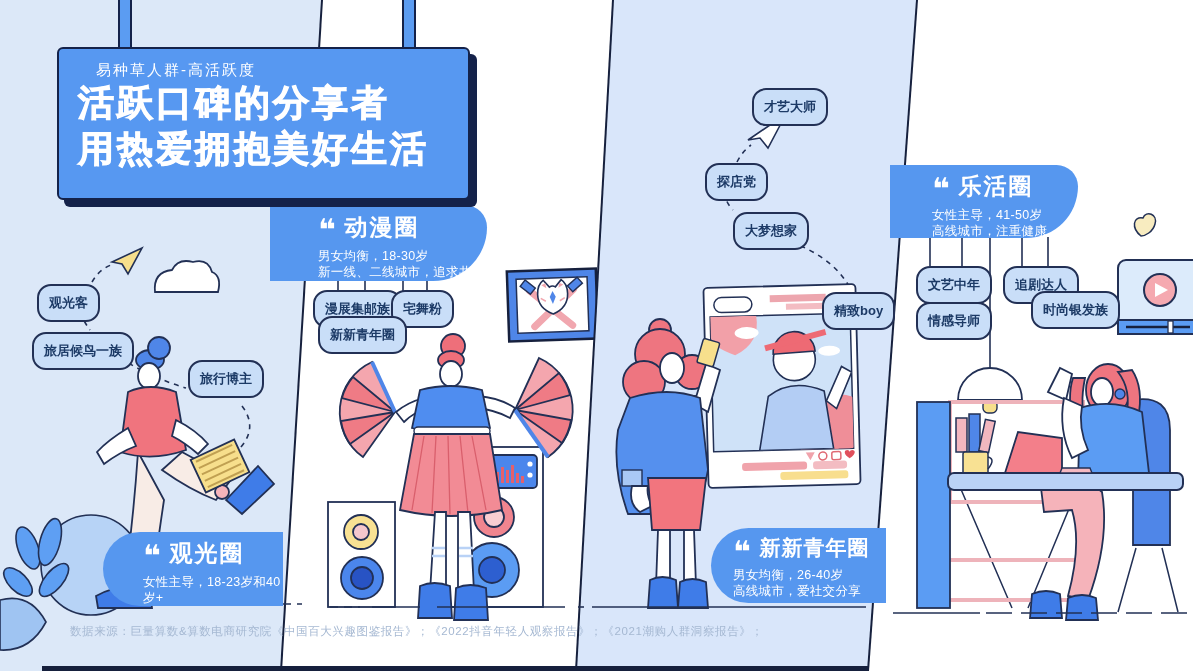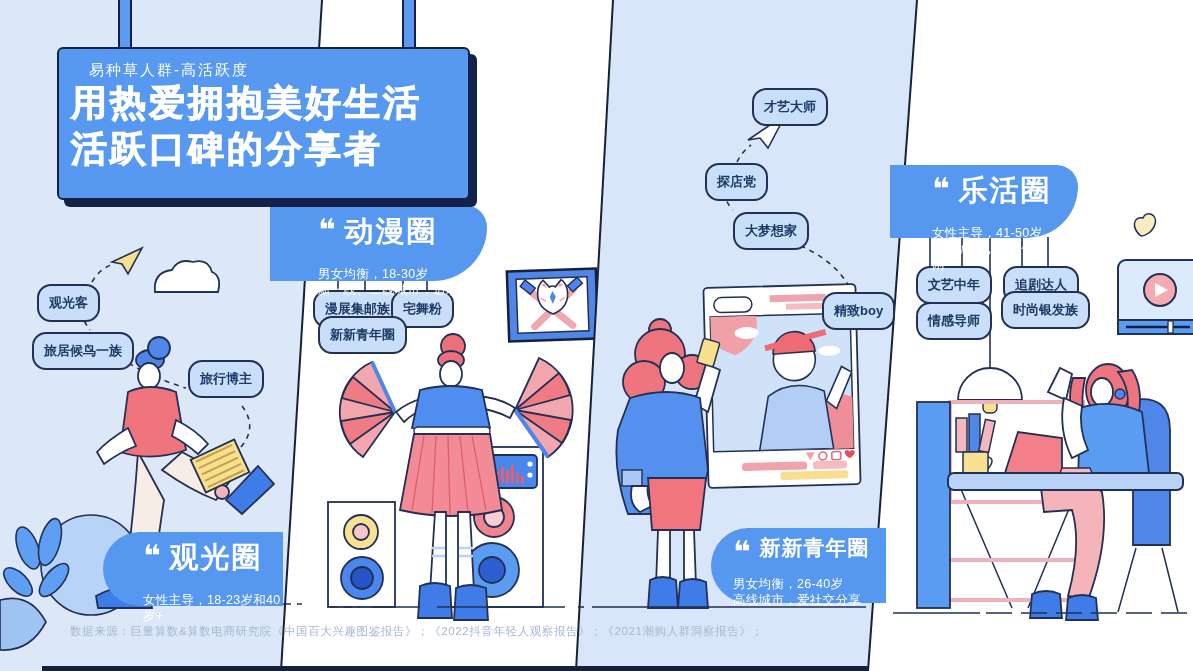--- a/index.html
+++ b/index.html
@@ -9,26 +9,26 @@
   .p1{clip-path:polygon(0 0,322px 0,281px 671px,0 671px);background:#dce8f8;}
   .p2{clip-path:polygon(322px 0,613px 0,576px 671px,281px 671px);background:#ffffff;}
   .p3{clip-path:polygon(613px 0,917px 0,868px 671px,576px 671px);background:#d9e6fa;}
   .p4{clip-path:polygon(917px 0,1193px 0,1193px 671px,868px 671px);background:#ffffff;}
   .panel svg{position:absolute;left:0;top:0;}
   .tag{position:absolute;z-index:6;background:#c9def8;border:2px solid #223055;border-radius:14px;
        color:#1c3a66;font-size:13px;font-weight:bold;padding:9px 10px;white-space:nowrap;line-height:1.25;}
   .bubble{position:absolute;z-index:7;background:#5697ef;color:#fff;box-sizing:border-box;}
   .b-head{display:flex;align-items:flex-start;gap:9px;}
   .b-quote{font-size:30px;line-height:0.9;font-weight:bold;position:relative;top:4px;}
-  .b-title{font-size:29px;font-weight:bold;letter-spacing:2px;}
+  .b-title{font-size:23px;font-weight:bold;letter-spacing:2px;}
   .b-title.small{font-size:21px;letter-spacing:1px;}
-  .b-text{font-size:12.5px;line-height:16px;letter-spacing:0.3px;margin-top:14px;}
+  .b-text{font-size:12.5px;line-height:16px;letter-spacing:0.3px;margin-top:5px;}
   .board{position:absolute;left:57px;top:47px;width:413px;height:153px;z-index:10;background:#5798f1;
          border:2px solid #14224a;border-radius:6px;box-shadow:7px 7px 0 #14224a;box-sizing:border-box;
-         color:#fff;padding:12px 0 0 12px;}
+         color:#fff;padding:12px 0 0 19px;}
   .board .eyebrow{font-size:15px;letter-spacing:2px;margin-left:18px;}
   .board .big{font-size:36px;font-weight:bold;letter-spacing:3px;line-height:46px;
               -webkit-text-stroke:1px #fff;}
   .strap{position:absolute;top:0;width:10px;height:52px;background:#5b9cf2;
          border-left:2px solid #14224a;border-right:2px solid #14224a;z-index:9;}
   .overlay{position:absolute;left:0;top:0;z-index:4;pointer-events:none;}
   .footer{position:absolute;left:70px;top:624px;z-index:8;font-size:11.5px;color:#a5b8d2;letter-spacing:0.6px;}
 </style>
 </head>
 <body>
@@ -281,41 +281,41 @@
       <path d="M893 613 H980"></path>
       <path d="M986 613 H1188" stroke-dasharray="26 9"></path>
     </g>
     <rect x="42" y="666" width="826" height="5" fill="#16203d"></rect>
   </svg>
 
   <div class="strap" style="left:118px"></div>
   <div class="strap" style="left:402px"></div>
   <div class="board">
     <div class="eyebrow">易种草人群-高活跃度</div>
+    <div class="big">活跃口碑的分享者</div>
     <div class="big">用热爱拥抱美好生活</div>
-    <div class="big">活跃口碑的分享者</div>
   </div>
 
   <div class="tag" style="left:37px;top:284px">观光客</div>
   <div class="tag" style="left:32px;top:332px">旅居候鸟一族</div>
   <div class="tag" style="left:188px;top:360px">旅行博主</div>
 
   <div class="tag" style="left:313px;top:290px">漫展集邮族</div>
   <div class="tag" style="left:391px;top:290px">宅舞粉</div>
   <div class="tag" style="left:318px;top:316px">新新青年圈</div>
 
   <div class="tag" style="left:752px;top:88px">才艺大师</div>
   <div class="tag" style="left:705px;top:163px">探店党</div>
   <div class="tag" style="left:733px;top:212px">大梦想家</div>
   <div class="tag" style="left:822px;top:292px">精致boy</div>
 
   <div class="tag" style="left:916px;top:266px">文艺中年</div>
   <div class="tag" style="left:916px;top:302px">情感导师</div>
   <div class="tag" style="left:1003px;top:266px">追剧达人</div>
-  <div class="tag" style="left:1001px;top:291px">时尚银发族</div>
+  <div class="tag" style="left:1031px;top:291px">时尚银发族</div>
 
   <div class="bubble" style="left:103px;top:532px;width:180px;height:74px;border-radius:37px 0 0 37px;padding:6px 0 0 40px">
     <div class="b-head">
       <span class="b-quote">❝</span>
       <span class="b-title">观光圈</span>
     </div>
     <div class="b-text">
       <div>女性主导，18-23岁和40岁+</div>
     </div>
   </div>

